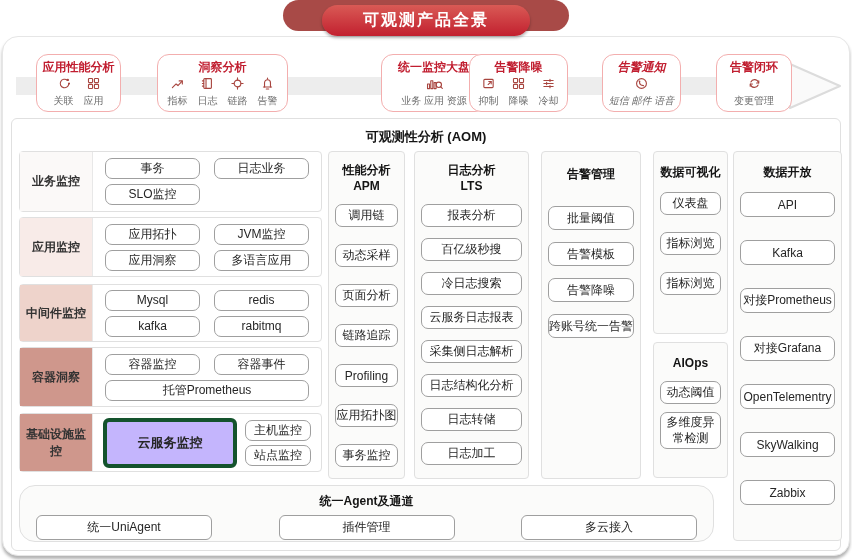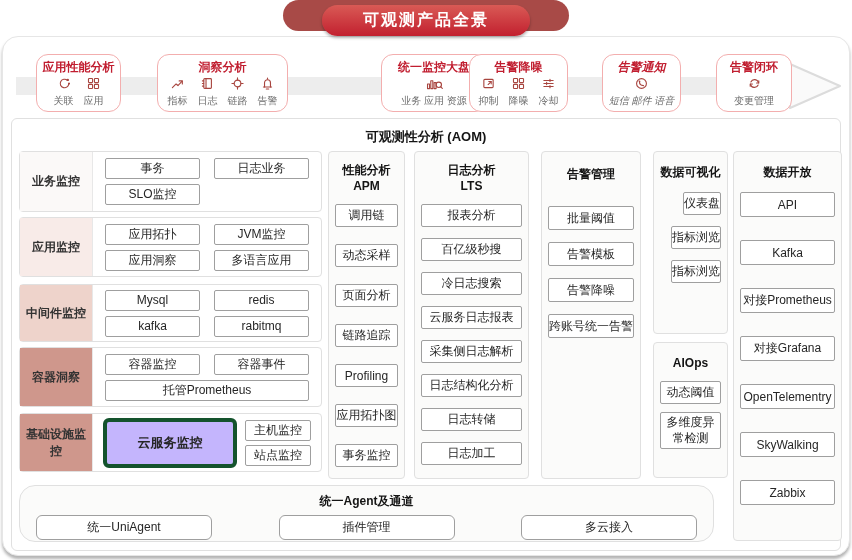--- a/index.html
+++ b/index.html
@@ -36,21 +36,21 @@
   .row{position:absolute;left:7px;width:303px;border:1px solid #e0e0e0;border-radius:4px;
        background:#fff;display:flex;box-sizing:border-box;}
   .r0{top:32px;height:61px;} .r1{top:98px;height:60px;} .r2{top:165px;height:58px;}
   .r3{top:228px;height:60px;} .r4{top:294px;height:59px;}
   .row-label{width:73px;flex:none;display:flex;align-items:center;justify-content:center;
              text-align:center;font-weight:bold;font-size:12px;color:#333;line-height:1.35;
              border-right:1px solid #e8e8e8;padding:0 4px;box-sizing:border-box;}
   .row-grid{flex:1;display:grid;grid-template-columns:1fr 1fr;gap:5px 14px;padding:7px 12px;
             align-content:center;}
   .span-last > .btn:last-child{grid-column:1 / -1;}
-  .btn{border:1px solid #9f9f9f;border-radius:2px;background:#fff;font-size:12px;color:#262626;
+  .btn{border:1px solid #9f9f9f;border-radius:7px;background:#fff;font-size:12px;color:#262626;
        display:flex;align-items:center;justify-content:center;height:21px;box-sizing:border-box;
        white-space:nowrap;overflow:hidden;}
   .row5-content{flex:1;display:flex;gap:8px;padding:8px 10px;align-items:center;}
   .btn-primary{flex:1.9;height:42px;font-weight:bold;font-size:13px;border:4px solid #14532d;
                border-radius:6px;background:#c4b5fd;display:flex;align-items:center;justify-content:center;}
   .row5-side{flex:1;display:flex;flex-direction:column;gap:4px;}
   
   .col{position:absolute;border:1px solid #e0e0e0;border-radius:4px;background:#fbfbfa;
        box-sizing:border-box;display:flex;flex-direction:column;padding:10px 6px 8px;}
   .col-title{text-align:center;font-weight:bold;font-size:12px;color:#141414;white-space:pre-line;
@@ -60,21 +60,21 @@
   .col-apm{left:316px;top:32px;width:77px;height:328px;}
   .col-apm .col-items{gap:17px;}
   .col-lts{left:402px;top:32px;width:115px;height:328px;}
   .col-lts .col-items{gap:11px;}
   .col-alarm{left:529px;top:32px;width:100px;height:328px;padding-top:14px;}
   .col-alarm .col-title{margin-bottom:24px;}
   .col-alarm .col-items{gap:12px;}
   .col-alarm .btn{height:24px;padding:0 1px;}
   .col-viz{left:641px;top:32px;width:75px;height:183px;padding-top:12px;}
   .col-viz .col-title{margin-bottom:12px;}
-  .col-viz .col-items{gap:11px;align-items:flex-end;}
+  .col-viz .col-items{gap:17px;}
   .col-aiops{left:641px;top:223px;width:75px;height:136px;padding-top:12px;}
   .col-aiops .col-items{gap:8px;}
   .col-aiops .btn{white-space:normal;height:auto;min-height:23px;padding:2px 3px;line-height:1.3;
                   text-align:center;}
   .col-open{left:721px;top:32px;width:109px;height:390px;padding-top:12px;}
   .col-open .col-title{margin-bottom:12px;text-align:center;}
   .col-open .col-items{gap:23px;}
   .col-open .btn{height:25px;}
   
   .band{position:absolute;left:7px;top:366px;width:695px;height:57px;border:1px solid #e0e0e0;

